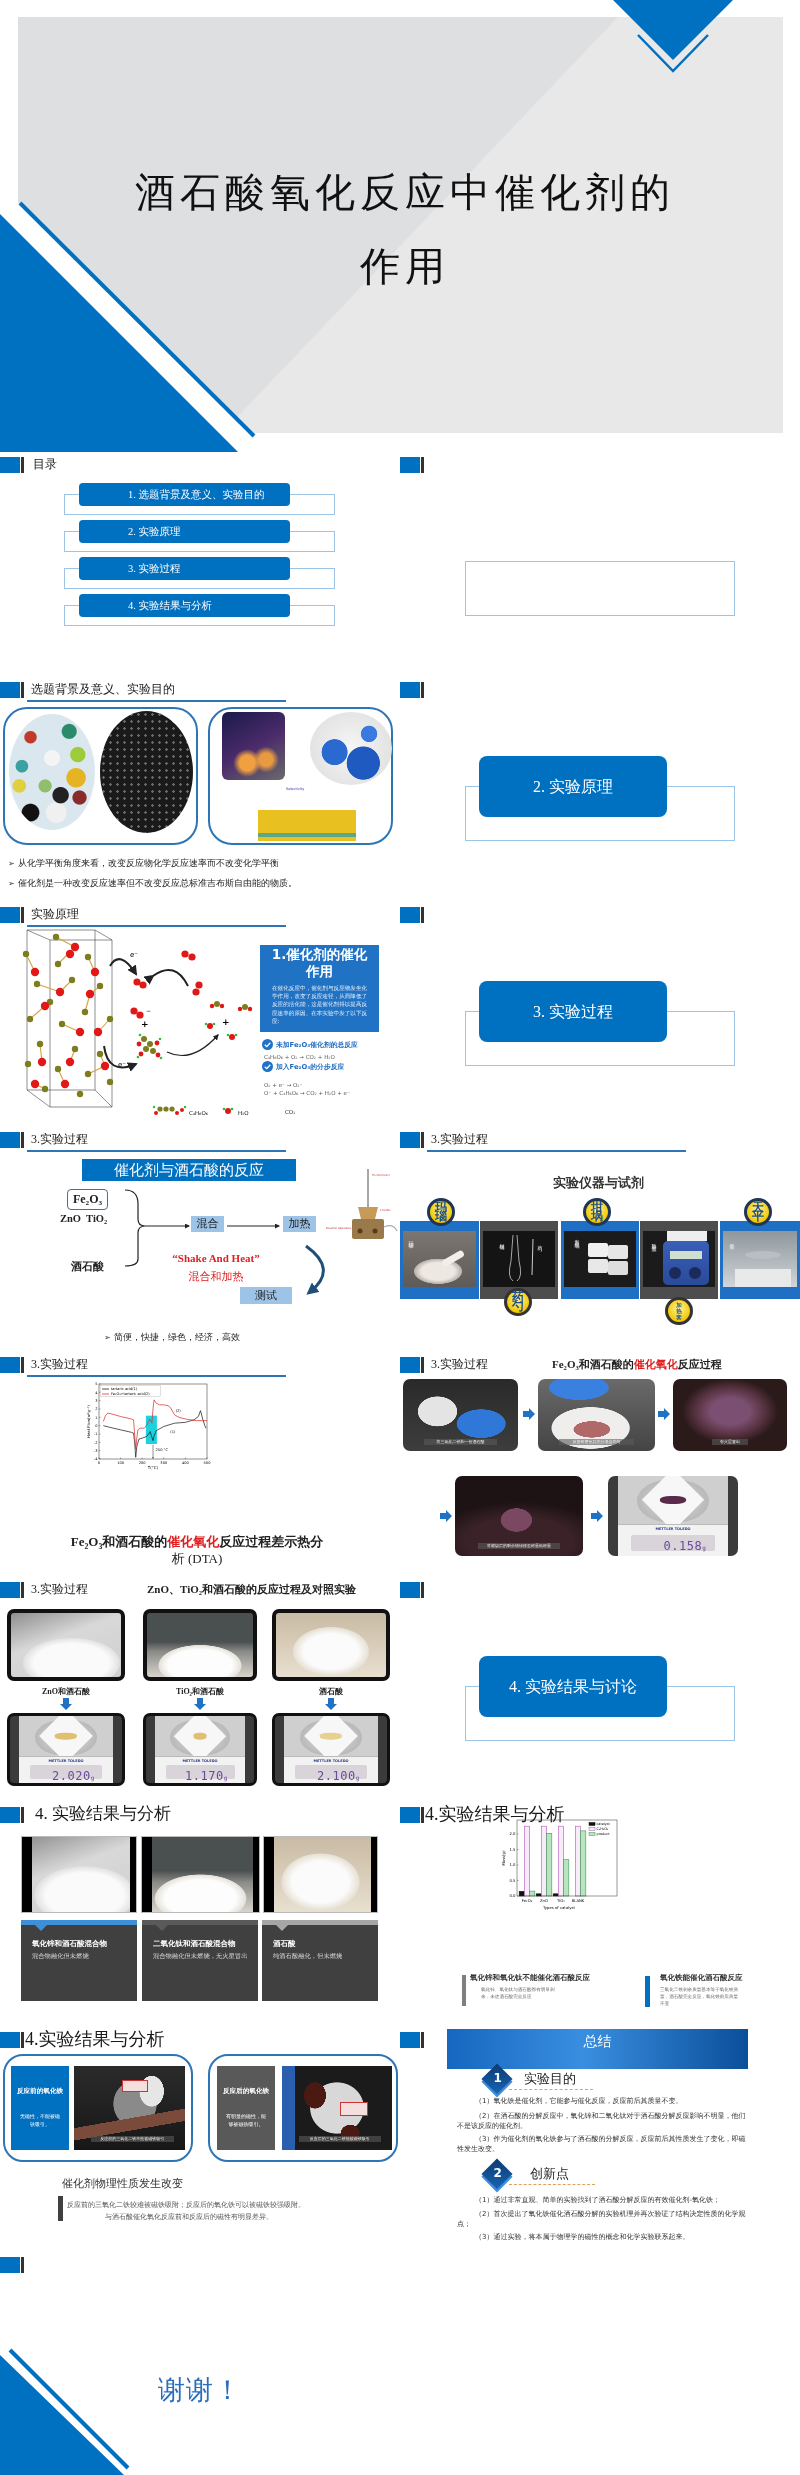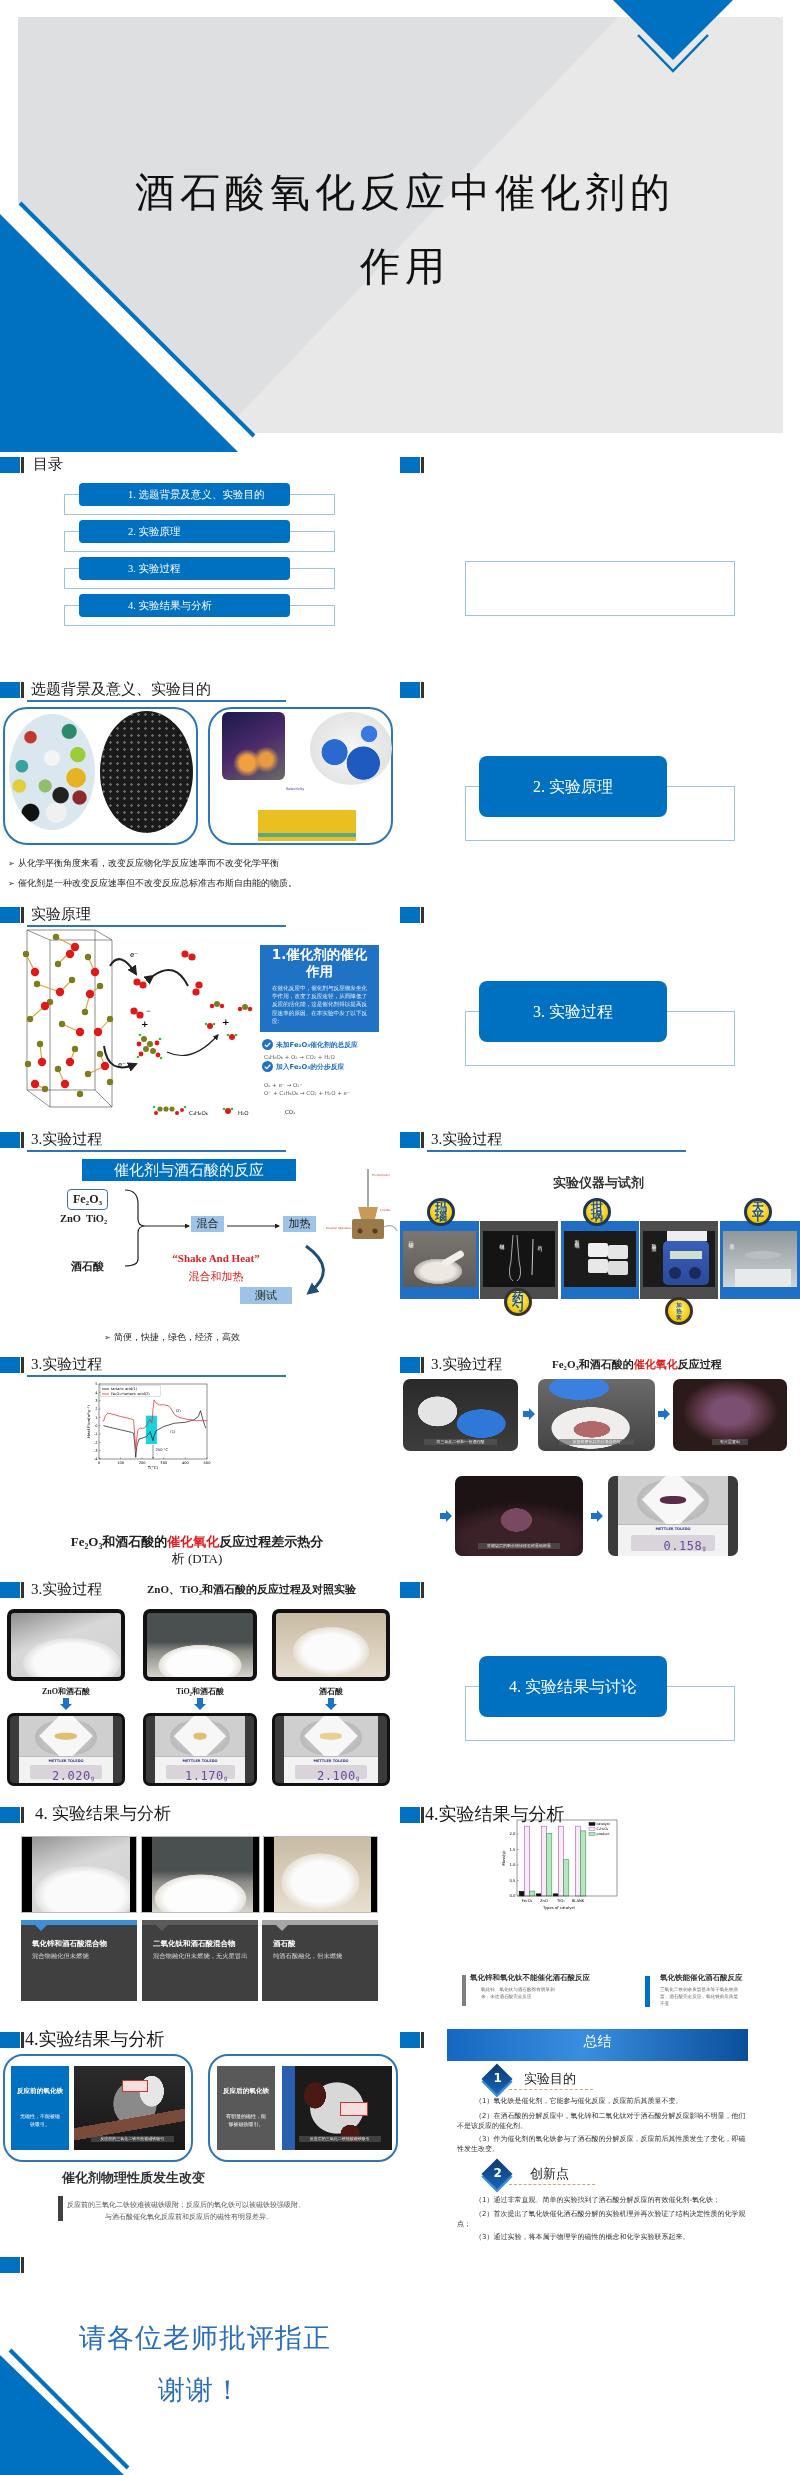--- a/index.html
+++ b/index.html
@@ -4,21 +4,21 @@
 <style>
 *{box-sizing:border-box;margin:0;padding:0}
 html,body{width:800px;height:2475px}
 body{position:relative;background:#fff;overflow:hidden;font-family:"DejaVu Sans","Liberation Sans",sans-serif;color:#222}
 .abs{position:absolute}
 .slide{position:absolute;width:400px;height:225px;overflow:hidden}
 .serif{font-family:"Liberation Serif","DejaVu Serif",serif}
 .nowrap{white-space:nowrap}
 .hdr-sq{position:absolute;left:0;top:13px;width:20px;height:16px;background:#0070c0}
 .hdr-bar{position:absolute;left:21px;top:13px;width:3px;height:16px;background:#333}
-.hdr-title{position:absolute;left:31px;top:10px;font-size:15px;line-height:20px;white-space:nowrap;color:#1a1a1a;font-family:"Liberation Serif","DejaVu Serif",serif}
+.hdr-title{position:absolute;left:31px;top:10px;font-size:12px;line-height:20px;white-space:nowrap;color:#1a1a1a;font-family:"Liberation Serif","DejaVu Serif",serif}
 .hdr-line{position:absolute;left:27px;top:31px;width:259px;height:1.5px;background:#2e75b6}
 .title-line{position:absolute;left:0;width:810px;text-align:center;font-size:40px;line-height:46px;letter-spacing:5px;color:#111;font-family:"Liberation Serif","DejaVu Serif",serif}
 
 .toc-outline{position:absolute;left:64px;width:271px;height:21px;border:1px solid #9dc3e6}
 .toc-box{position:absolute;left:79px;width:211px;height:23px;background:#0070c0;border-radius:4px;color:#fff;font-size:10.5px;line-height:23px;padding-left:49px;white-space:nowrap;font-family:"Liberation Serif","DejaVu Serif",serif;cursor:pointer}
 
 .sec-outline{position:absolute;left:65px;top:117px;width:270px;height:55px;border:1px solid #9dc3e6}
 .sec-box{position:absolute;left:79px;top:87px;width:188px;height:61px;background:#0070c0;border-radius:8px;color:#fff;font-size:16px;line-height:21px;display:flex;flex-direction:column;align-items:center;justify-content:center;text-align:center;white-space:nowrap;font-family:"Liberation Serif","DejaVu Serif",serif}
 
 .rframe{position:absolute;border:2px solid #2e75b6;border-radius:24px}
@@ -59,21 +59,21 @@
 .card-title{position:absolute;left:11px;top:19px;font-size:7.5px;font-weight:bold;color:#fff;white-space:nowrap}
 .card-desc{position:absolute;left:11px;top:32px;font-size:6.3px;color:#d8d8d8;white-space:nowrap}
 
 .note-title{position:absolute;font-size:7.5px;font-weight:bold;color:#333;white-space:nowrap}
 .note-desc{position:absolute;font-size:4.6px;line-height:7px;color:#666}
 
 .mpanel{position:absolute;top:47px;width:58px;height:84px;color:#fff;text-align:center}
 .mpanel .t{position:absolute;left:0;right:0;top:21px;font-size:6.6px;font-weight:bold;white-space:nowrap}
 .mpanel .d{position:absolute;left:8px;right:8px;top:46px;font-size:5px;line-height:8px}
 
-.sum-banner{position:absolute;left:47px;top:10px;width:301px;height:32px;background:linear-gradient(90deg,#1567bf,#3a8ee0 45%,#0b4f9a);color:#fff;font-size:14px;line-height:24px;text-align:center}
+.sum-banner{position:absolute;left:47px;top:10px;width:301px;height:40px;background:linear-gradient(90deg,#1567bf,#3a8ee0 45%,#0b4f9a);color:#fff;font-size:14px;line-height:24px;text-align:center}
 .num-badge{position:absolute;width:22px;height:22px;transform:rotate(45deg);background:linear-gradient(135deg,#0d3a6e,#1565b8);box-shadow:2px 2px 0 #3f8fdc}
 .num-badge span{position:absolute;left:0;right:0;top:3px;text-align:center;transform:rotate(-45deg);color:#fff;font-size:12px;font-weight:bold}
 .sum-head{position:absolute;font-size:13px;color:#222;white-space:nowrap}
 .sum-line{position:absolute;height:0;border-top:1px dashed #e0a060}
 .sum-p{position:absolute;left:57px;width:292px;font-size:7px;line-height:10px;color:#333;text-indent:18px}
 .closing{position:absolute;left:0;width:410px;text-align:center;color:#2a6ebb;font-size:27px;line-height:32px;letter-spacing:1px;font-family:"Liberation Serif","DejaVu Serif",serif}
 svg text{font-family:"DejaVu Sans","Liberation Sans",sans-serif}
 </style>
 </head>
 <body>
@@ -708,21 +708,21 @@
   <div class="rframe" style="left:208px;top:35px;width:190px;height:108px;border-radius:20px"></div>
   <div class="mpanel" style="left:217px;background:#595959">
     <div class="t">反应后的氧化铁</div>
     <div class="d">有明显的磁性，能够被磁铁吸引。</div>
   </div>
   <div class="ph" style="left:282px;top:47px;width:110px;height:84px;border-radius:0;background:radial-gradient(ellipse 14% 22% at 30% 35%,#4a1a12 0 70%,transparent 72%),radial-gradient(ellipse 12% 14% at 62% 80%,#4a1a12 0 70%,transparent 72%),radial-gradient(ellipse 40% 50% at 50% 50%,#d8d8d8 0 60%,transparent 62%),linear-gradient(90deg,#2a5fb0 0 12%,#1b1b1b 12%)">
     <div class="abs" style="left:58px;top:36px;width:28px;height:14px;border:1px solid #c33;background:#f4dede"></div>
     <div class="cap" style="left:15%;right:10%">反应后的三氧化二铁能被磁铁吸引</div>
   </div>
 
-  <div class="abs nowrap" style="left:62px;top:150px;font-size:13px;font-weight:bold;color:#333">催化剂物理性质发生改变</div>
+  <div class="abs nowrap" style="left:62px;top:157px;font-size:11px;font-weight:normal;color:#333">催化剂物理性质发生改变</div>
   <div class="abs" style="left:58px;top:177px;width:5px;height:25px;background:#404040"></div>
   <div class="abs nowrap" style="left:67px;top:181px;font-size:7px;color:#595959">反应前的三氧化二铁较难被磁铁吸附；反应后的氧化铁可以被磁铁较强吸附。</div>
   <div class="abs nowrap" style="left:105px;top:193px;font-size:7px;color:#595959">与酒石酸催化氧化反应前和反应后的磁性有明显差异。</div>
 </div>
 
 <div class="slide" style="left:400px;top:2019px">
   <div class="hdr-sq"></div>
   <div class="hdr-bar"></div>
   <div class="sum-banner">总结</div>
 
@@ -741,19 +741,18 @@
   <div class="sum-head" style="left:130px;top:146px">创新点</div>
   <div class="sum-line" style="left:109px;top:165px;width:86px"></div>
   <div class="sum-p" style="top:176px">（1）通过非常直观、简单的实验找到了酒石酸分解反应的有效催化剂-氧化铁；</div>
   <div class="sum-p" style="top:190px">（2）首次提出了氧化铁催化酒石酸分解的实验机理并再次验证了结构决定性质的化学观点；</div>
   <div class="sum-p" style="top:213px">（3）通过实验，将本属于物理学的磁性的概念和化学实验联系起来。</div>
 </div>
 
 <div class="slide" style="left:0;top:2244px;height:231px">
   <div class="hdr-sq"></div>
   <div class="hdr-bar"></div>
-  <div class="closing" style="top:78px">请各位老师批评指正</div>
   <div class="closing" style="top:130px;width:400px">谢谢！</div>
   <svg class="abs" style="left:0;top:0" width="140" height="231">
     <line x1="10" y1="106" x2="128" y2="224" stroke="#0070c0" stroke-width="4"></line>
     <polygon points="0,111 124,231 0,231" fill="#0070c0"></polygon>
   </svg>
 </div>
 
 </body></html>

